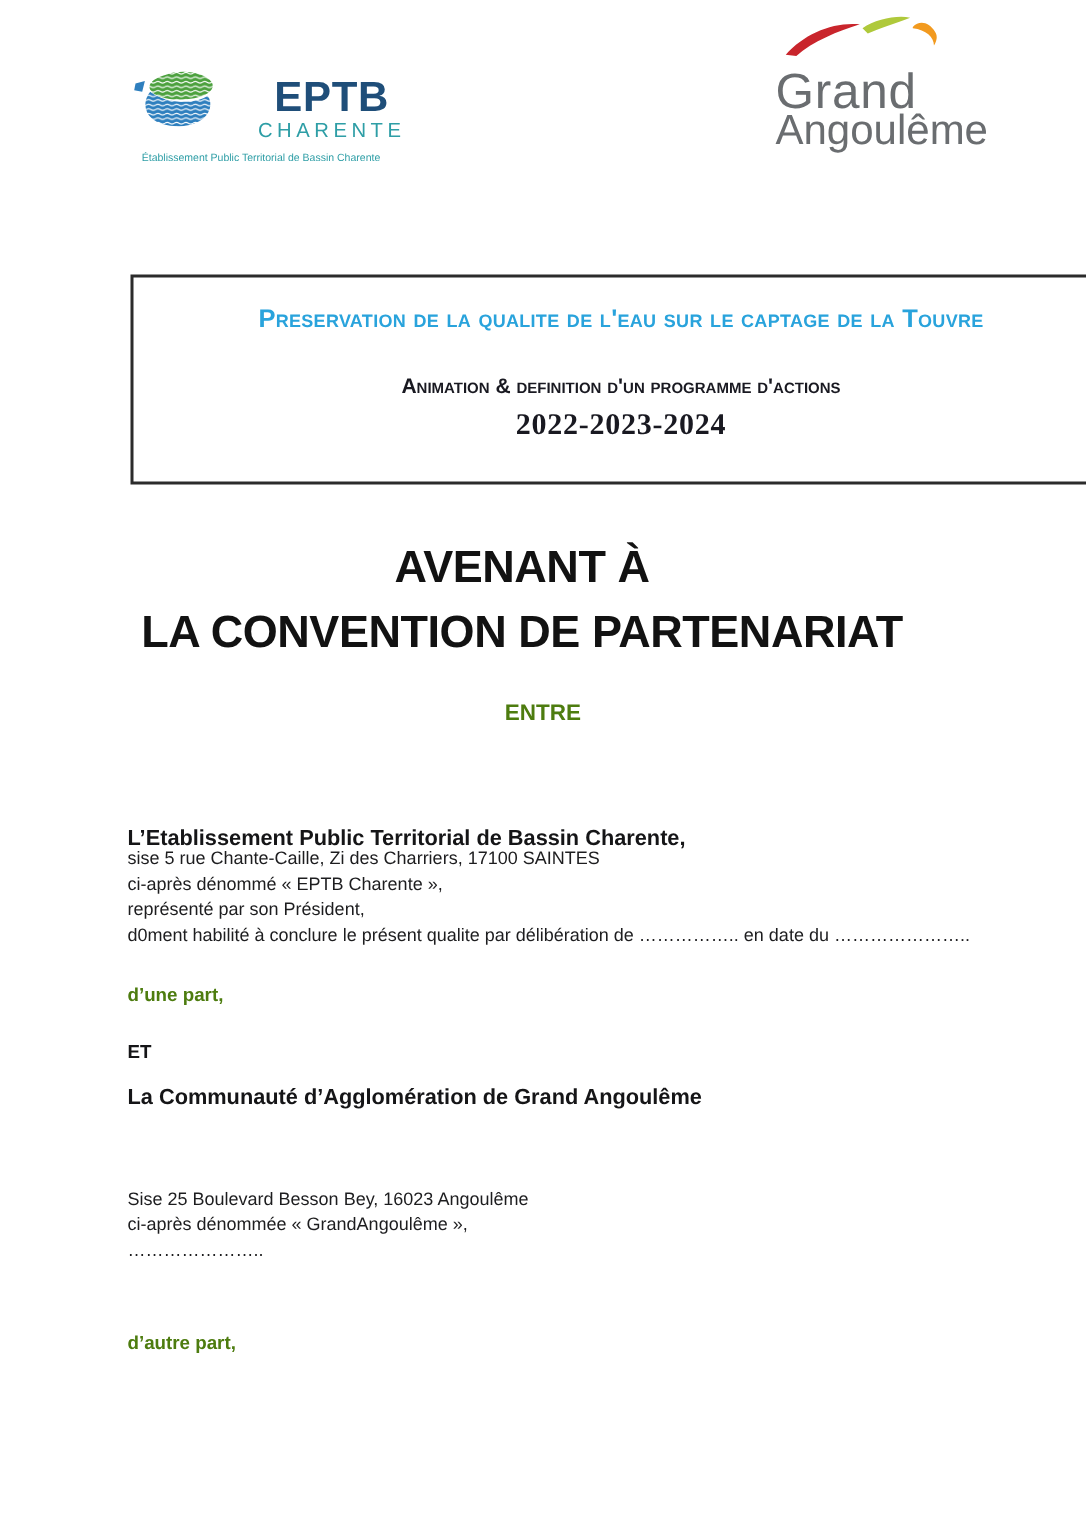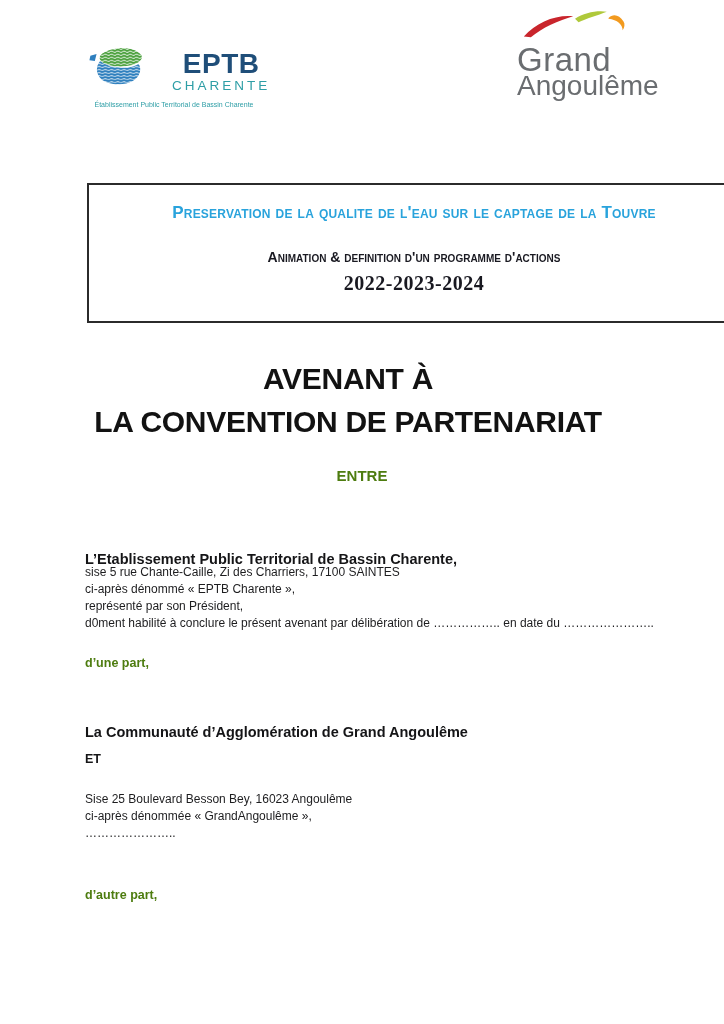--- a/index.html
+++ b/index.html
@@ -34,21 +34,21 @@
   .entre{position:absolute;left:0;top:467px;width:724px;text-align:center;font-size:15px;font-weight:700;color:#4d7c0f;}
   
   .p-head{position:absolute;left:85px;font-size:14.5px;font-weight:700;color:#151517;white-space:nowrap;}
   .p-lines{position:absolute;left:85px;font-size:12px;line-height:17px;color:#1d1d1f;}
   .p-lines div{white-space:nowrap;}
   .p-close{position:absolute;left:85px;font-size:12.5px;font-weight:700;color:#4d7c0f;}
   .et-label{position:absolute;left:85px;font-size:12.5px;font-weight:700;color:#151517;}
   #party1-head{top:551px;}
   #party1-lines{top:552px;margin-top:12px;}
   #party1-close{top:656px;}
-  #et-label{top:752px;}
+  #et-label{top:694px;}
   #party2-head{top:724px;}
   #party2-lines{top:791px;}
   #party2-close{top:888px;}
 </style>
 </head>
 <body>
 
 <div class="page">
 
   <div class="eptb-logo">
@@ -101,21 +101,21 @@
     <div>LA CONVENTION DE PARTENARIAT</div>
   </div>
 
   <div class="entre">ENTRE</div>
 
   <div id="party1-head" class="p-head">L’Etablissement Public Territorial de Bassin Charente,</div>
   <div id="party1-lines" class="p-lines">
     <div>sise 5 rue Chante-Caille, Zi des Charriers, 17100 SAINTES</div>
     <div>ci-après dénommé « EPTB Charente »,</div>
     <div>représenté par son Président,</div>
-    <div>d0ment habilité à conclure le présent avenant par délibération de …………….. en date du …………………..</div>
+    <div>d0ment habilité à conclure le présent qualite par délibération de …………….. en date du …………………..</div>
   </div>
   <div id="party1-close" class="p-close">d’une part,</div>
 
   <div id="et-label" class="et-label">ET</div>
 
   <div id="party2-head" class="p-head">La Communauté d’Agglomération de Grand Angoulême</div>
   <div id="party2-lines" class="p-lines">
     <div>Sise 25 Boulevard Besson Bey, 16023 Angoulême</div>
     <div>ci-après dénommée « GrandAngoulême  »,</div>
     <div>…………………..</div>

